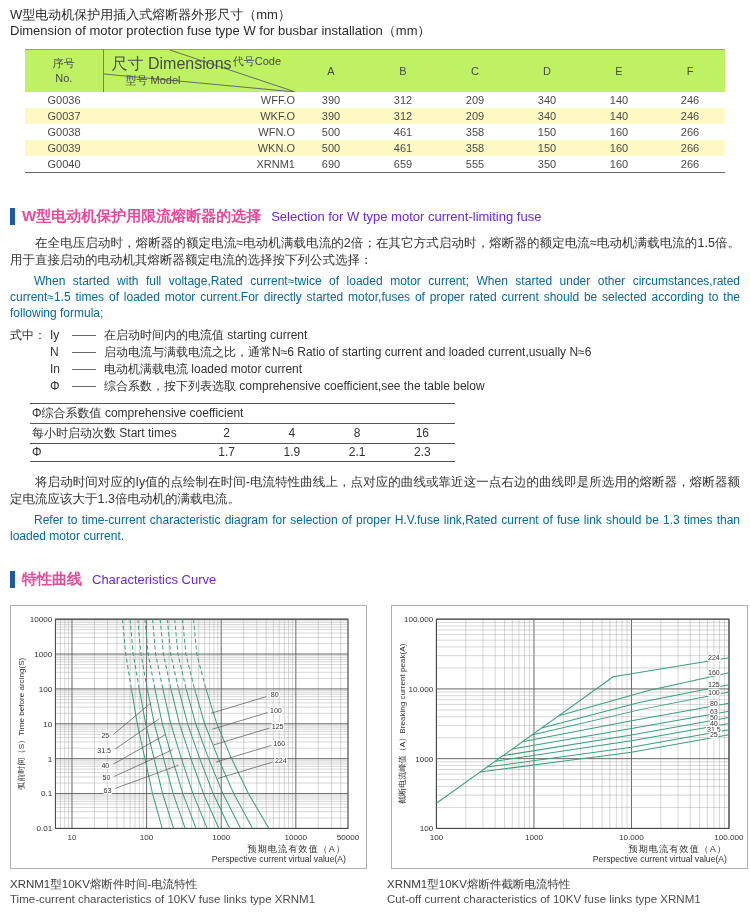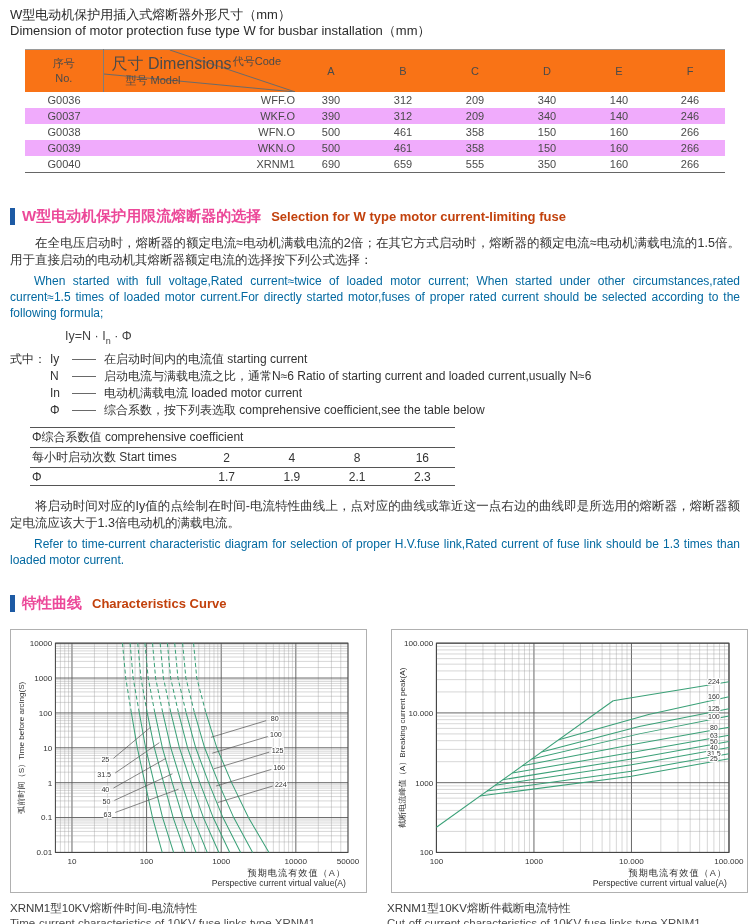--- a/index.html
+++ b/index.html
@@ -9,37 +9,37 @@
     position:relative;
   }
   .page{padding:6px 10px 0 10px;}
   .top-title .cn{font-size:13px;color:#2b2b2b;line-height:17px;}
   .top-title .en{font-size:13px;color:#2b2b2b;line-height:16px;}
 
   
   table.dim{border-collapse:collapse;width:700px;margin:10px auto 0 auto;
     border-top:1px solid #9a9a9a;border-bottom:1px solid #666;font-size:11px;color:#4a4a4a;}
   table.dim th,table.dim td{padding:0;font-weight:normal;}
-  .dim thead tr{background:#f97316;height:42px;}
+  .dim thead tr{background:#bef264;height:42px;}
   .dim .no-cell{text-align:center;line-height:15px;border-right:1px solid #7d7d7d;}
   .dim .diag-cell{position:relative;height:42px;}
   .dim .diag-cell svg{position:absolute;left:0;top:0;width:100%;height:100%;}
   .dim .diag-dim{position:absolute;left:8px;top:4px;font-size:16px;}
   .dim .diag-code{position:absolute;right:14px;top:4px;font-size:11px;}
   .dim .diag-model{position:absolute;left:22px;bottom:4px;font-size:11px;}
   .dim tbody tr{height:16px;}
-  .dim tbody tr.stripe{background:#f0abfc;}
+  .dim tbody tr.stripe{background:#fef9c3;}
   .dim td.c{text-align:center;}
   .dim td.model{text-align:right;padding-left:18px;}
 
   
   .sec-head{display:flex;align-items:center;margin:34px 0 0 0;}
   .sec-bullet{width:5px;height:17px;background:#1d5aa4;margin-right:7px;}
   .sec-cn{font-size:15px;font-weight:bold;color:#ec4899;}
-  .sec-en{font-size:13px;font-weight:bold;color:#c2410c;margin-left:10px;}
+  .sec-en{font-size:13px;font-weight:normal;color:#6d28d9;margin-left:10px;}
 
   .para-cn{font-size:12.5px;color:#333;line-height:17px;text-indent:2em;margin-top:9px;text-align:justify;}
   .para-en{font-size:12px;color:#0369a1;line-height:16px;text-indent:2em;margin-top:4px;text-align:justify;}
 
   .formula{font-size:12.5px;color:#444;margin:8px 0 0 55px;}
   .formula sub{font-size:9px;}
 
   .defs{margin-top:6px;}
   .def-line{display:flex;font-size:12px;color:#333;line-height:17px;}
   .def-where{width:40px;flex:none;}
@@ -163,21 +163,20 @@
 
   <div class="sec-head">
     <div class="sec-bullet"></div>
     <span class="sec-cn">W型电动机保护用限流熔断器的选择</span>
     <span class="sec-en">Selection for W type motor current-limiting fuse</span>
   </div>
 
   <div class="para-cn">在全电压启动时，熔断器的额定电流≈电动机满载电流的2倍；在其它方式启动时，熔断器的额定电流≈电动机满载电流的1.5倍。用于直接启动的电动机其熔断器额定电流的选择按下列公式选择：</div>
   <div class="para-en">When started with full voltage,Rated current≈twice of loaded motor current; When started under other circumstances,rated current≈1.5 times of loaded motor current.For directly started motor,fuses of proper rated current should be selected according to the following formula;</div>
 
-  <div class="formula"><span>Iy=N · I</span><sub>n</sub><span> · Φ</span></div>
 
   <div class="defs">
       <div class="def-line">
         <span class="def-where">式中：</span>
         <span class="def-term">Iy</span>
         <span class="def-dash">——</span>
         <span class="def-desc">在启动时间内的电流值 starting current</span>
       </div>
       <div class="def-line">
         <span class="def-where"></span>

